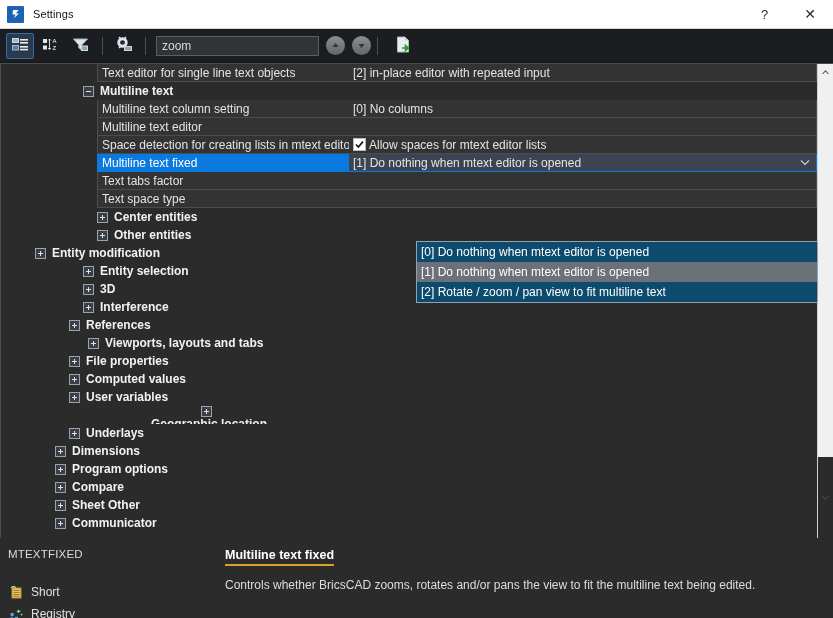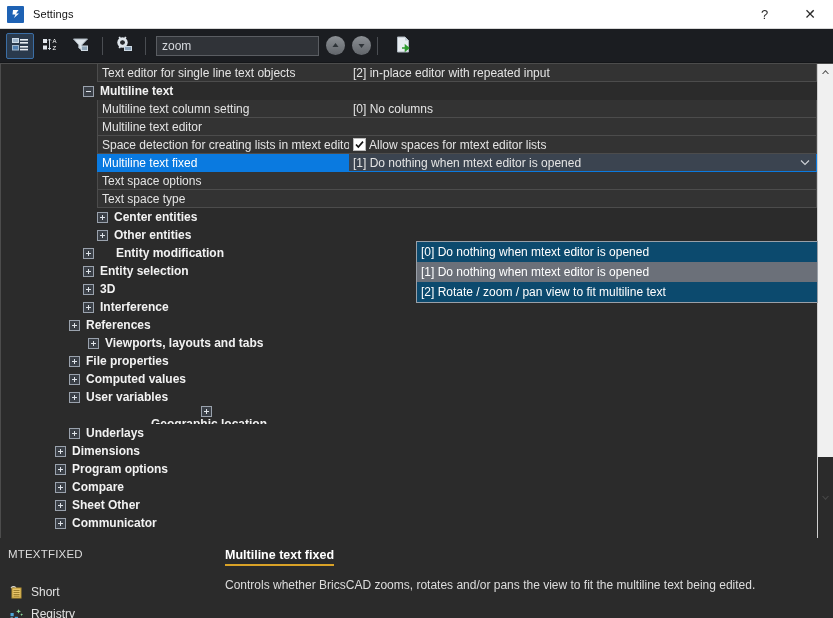--- a/index.html
+++ b/index.html
@@ -509,21 +509,21 @@
           <span>[1] Do nothing when mtext editor is opened</span>
           <span class="combo-arrow">
             <svg width="10" height="7" viewBox="0 0 10 7">
               <path d="M1 1.5 L5 5.5 L9 1.5" stroke="#cfd3d8" stroke-width="1.1" fill="none"></path>
             </svg>
           </span>
         </div>
       </div>
       <div class="row">
         <div class="name" style="margin-left: 96px; width: 252px;">
-          <span>Text space options</span>
+          <span>Text tabs factor</span>
         </div>
         <div class="value">
           <span></span>
         </div>
       </div>
       <div class="row">
         <div class="name" style="margin-left: 96px; width: 252px;">
           <span>Text space type</span>
         </div>
         <div class="value">
@@ -538,21 +538,21 @@
         <div class="value"></div>
       </div>
       <div class="row group">
         <div class="name" style="width: 348px; padding-left: 96px;">
           <span class="expander plus"></span>
           <span>Other entities</span>
         </div>
         <div class="value"></div>
       </div>
       <div class="row group">
-        <div class="name" style="width: 348px; padding-left: 82px; gap: 16px;">
+        <div class="name" style="width: 348px; padding-left: 34px;">
           <span class="expander plus"></span>
           <span>Entity modification</span>
         </div>
         <div class="value"></div>
       </div>
       <div class="row group">
         <div class="name" style="width: 348px; padding-left: 82px;">
           <span class="expander plus"></span>
           <span>Entity selection</span>
         </div>

